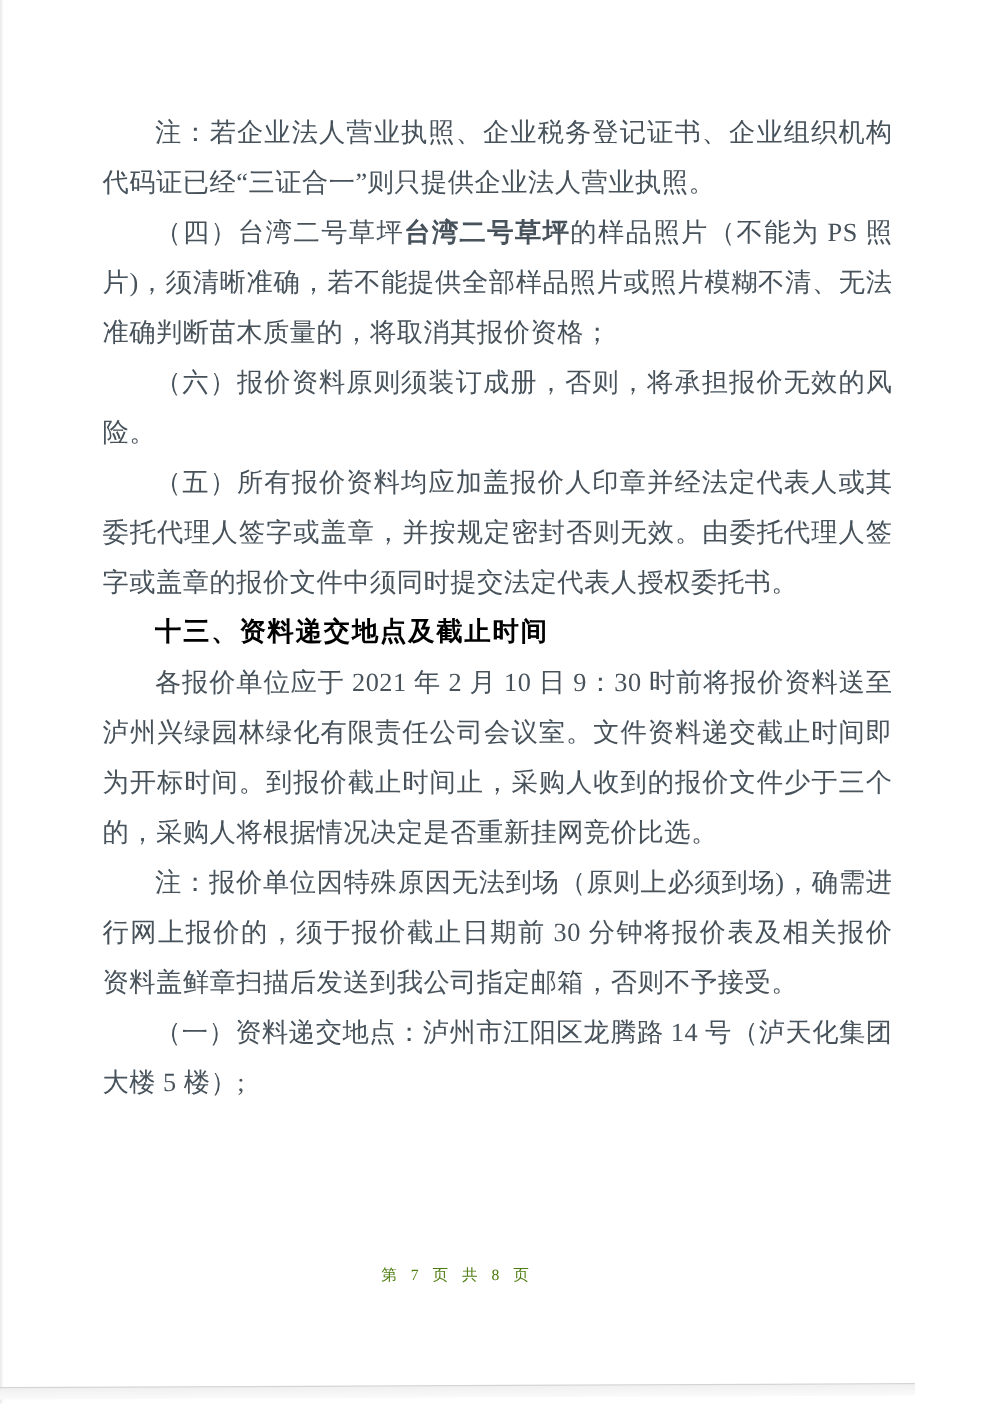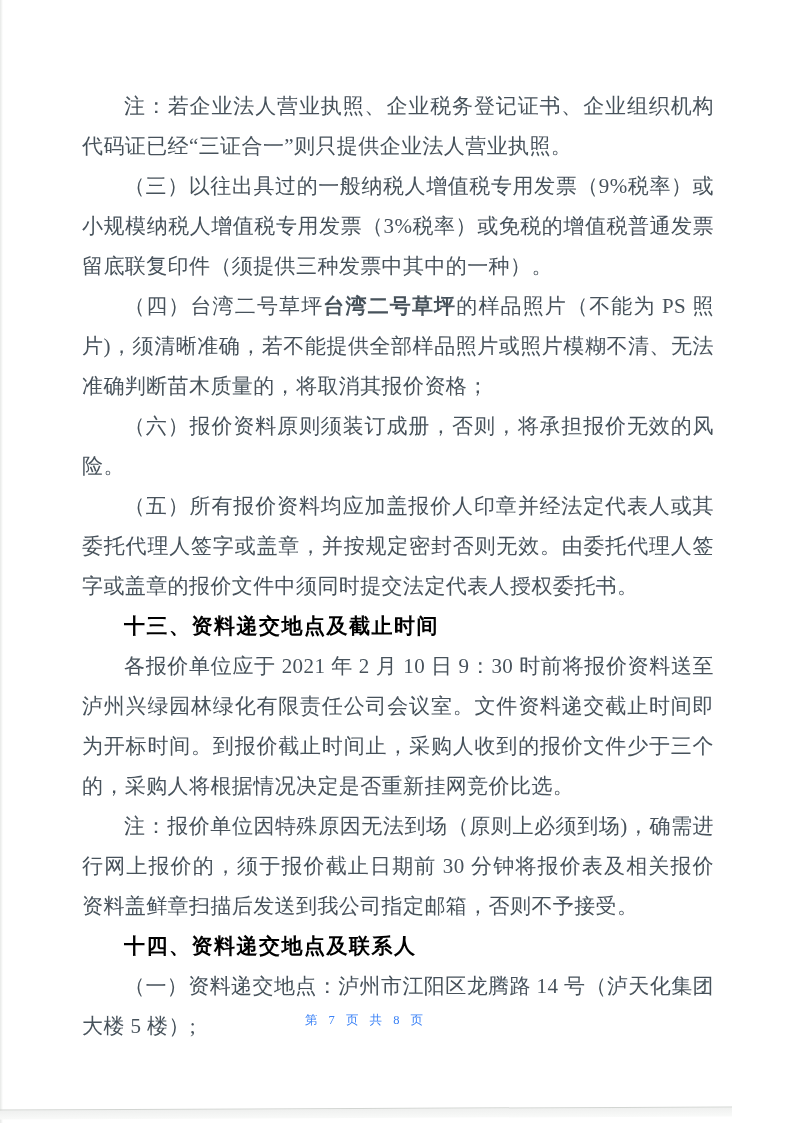--- a/index.html
+++ b/index.html
@@ -59,47 +59,45 @@
   .bold-emphasis {
     font-weight: 700;
   }
   .footer {
     position: absolute;
     left: 0; right: 0;
     top: 1012px;
     text-align: center;
     font-size: 12.5px;
     letter-spacing: 4px;
-    color: #3b82f6;
+    color: #4d7c0f;
   }
 </style>
 </head>
 <body>
 
 <div class="page">
   <div class="scan-edge-left"></div>
 
   <div class="content">
     <p class="body">注：若企业法人营业执照、企业税务登记证书、企业组织机构代码证已经“三证合一”则只提供企业法人营业执照。</p>
 
-    <p class="body">（三）以往出具过的一般纳税人增值税专用发票（9%税率）或小规模纳税人增值税专用发票（3%税率）或免税的增值税普通发票留底联复印件（须提供三种发票中其中的一种）。</p>
 
     <p class="body"><span>（四）台湾二号草坪</span><span class="bold-emphasis">台湾二号草坪</span><span>的样品照片（不能为 PS 照片)，须清晰准确，若不能提供全部样品照片或照片模糊不清、无法准确判断苗木质量的，将取消其报价资格；</span></p>
 
     <p class="body">（六）报价资料原则须装订成册，否则，将承担报价无效的风险。</p>
 
     <p class="body">（五）所有报价资料均应加盖报价人印章并经法定代表人或其委托代理人签字或盖章，并按规定密封否则无效。由委托代理人签字或盖章的报价文件中须同时提交法定代表人授权委托书。</p>
 
     <h2 class="heading">十三、资料递交地点及截止时间</h2>
 
     <p class="body">各报价单位应于 2021 年 2 月 10 日 9：30 时前将报价资料送至泸州兴绿园林绿化有限责任公司会议室。文件资料递交截止时间即为开标时间。到报价截止时间止，采购人收到的报价文件少于三个的，采购人将根据情况决定是否重新挂网竞价比选。</p>
 
     <p class="body">注：报价单位因特殊原因无法到场（原则上必须到场)，确需进行网上报价的，须于报价截止日期前 30 分钟将报价表及相关报价资料盖鲜章扫描后发送到我公司指定邮箱，否则不予接受。</p>
 
-    <h2 class="heading">十四、资料递交地点及联系人</h2>
 
     <p class="body">（一）资料递交地点：泸州市江阳区龙腾路 14 号（泸天化集团大楼 5 楼）;</p>
   </div>
 
   <div class="footer">第 7 页 共 8 页</div>
 
   <div class="scan-edge-bottom"></div>
 </div>
 
 </body></html>

